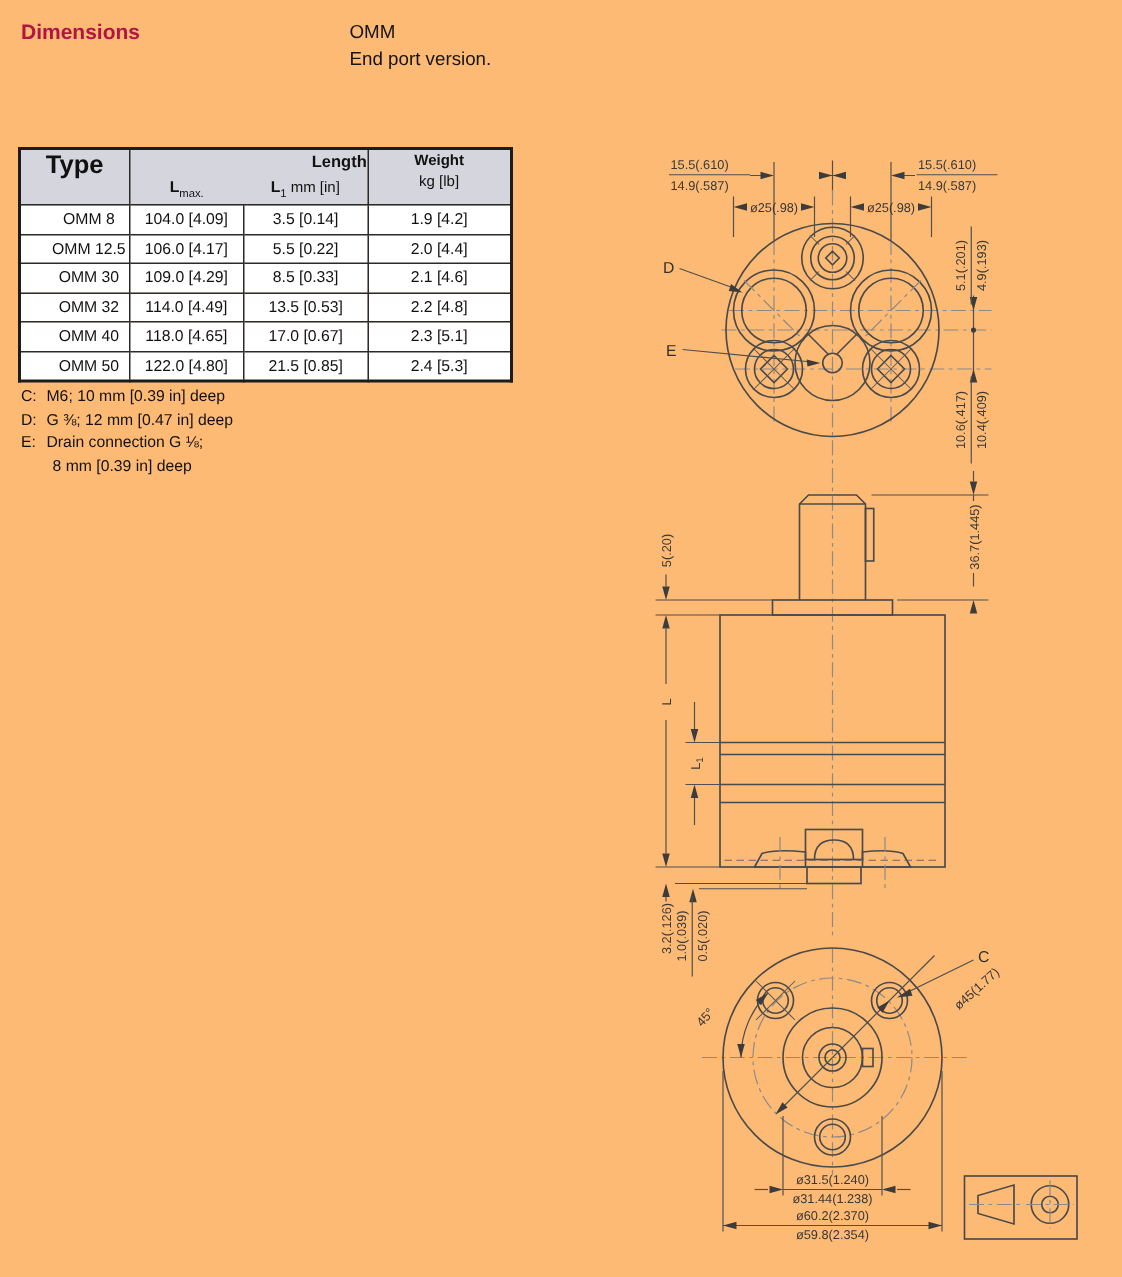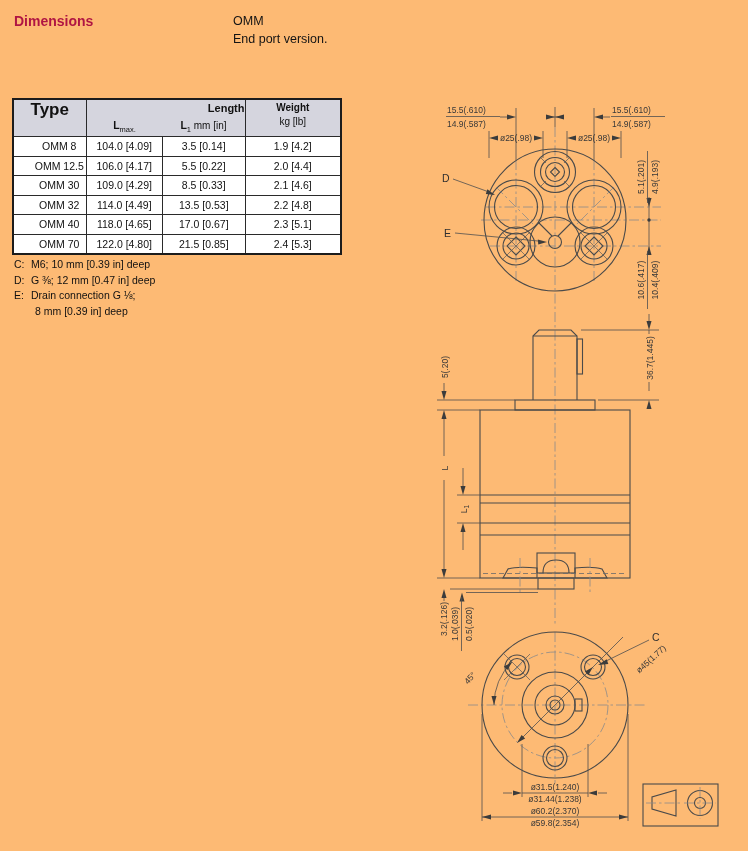--- a/index.html
+++ b/index.html
@@ -97,21 +97,21 @@
           <td>13.5 [0.53]</td>
           <td>2.2 [4.8]</td>
         </tr>
       <tr>
           <td class="t">OMM 40</td>
           <td>118.0 [4.65]</td>
           <td>17.0 [0.67]</td>
           <td>2.3 [5.1]</td>
         </tr>
       <tr>
-          <td class="t">OMM 70</td>
+          <td class="t">OMM 50</td>
           <td>122.0 [4.80]</td>
           <td>21.5 [0.85]</td>
           <td>2.4 [5.3]</td>
         </tr>
     </tbody>
   </table>
 
   <div class="notes">
     <div><span class="nk">C:</span><span>M6; 10 mm [0.39 in] deep</span></div>
     <div><span class="nk">D:</span><span>G ⅜; 12 mm [0.47 in] deep</span></div>

